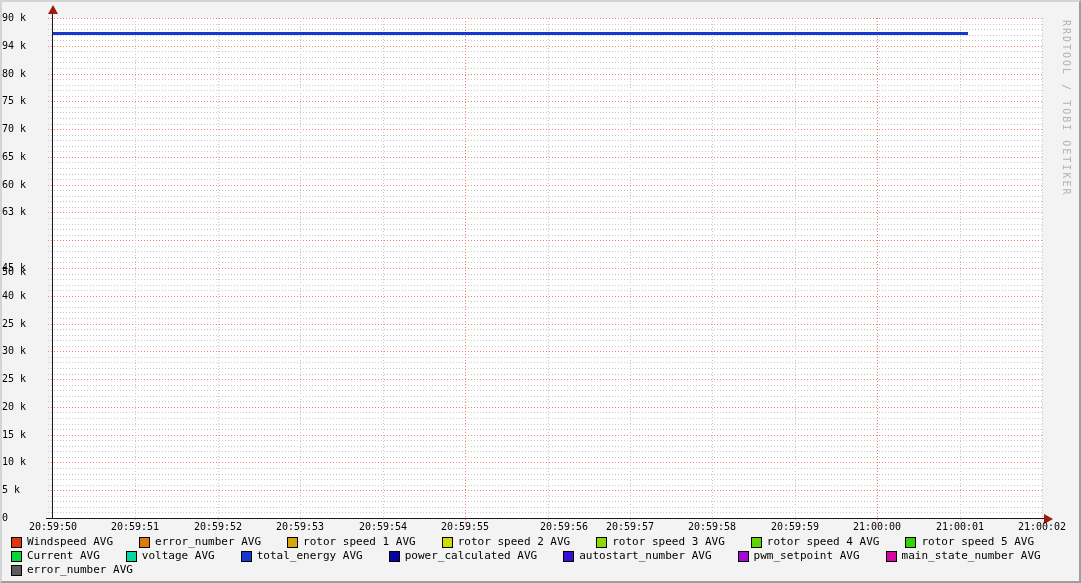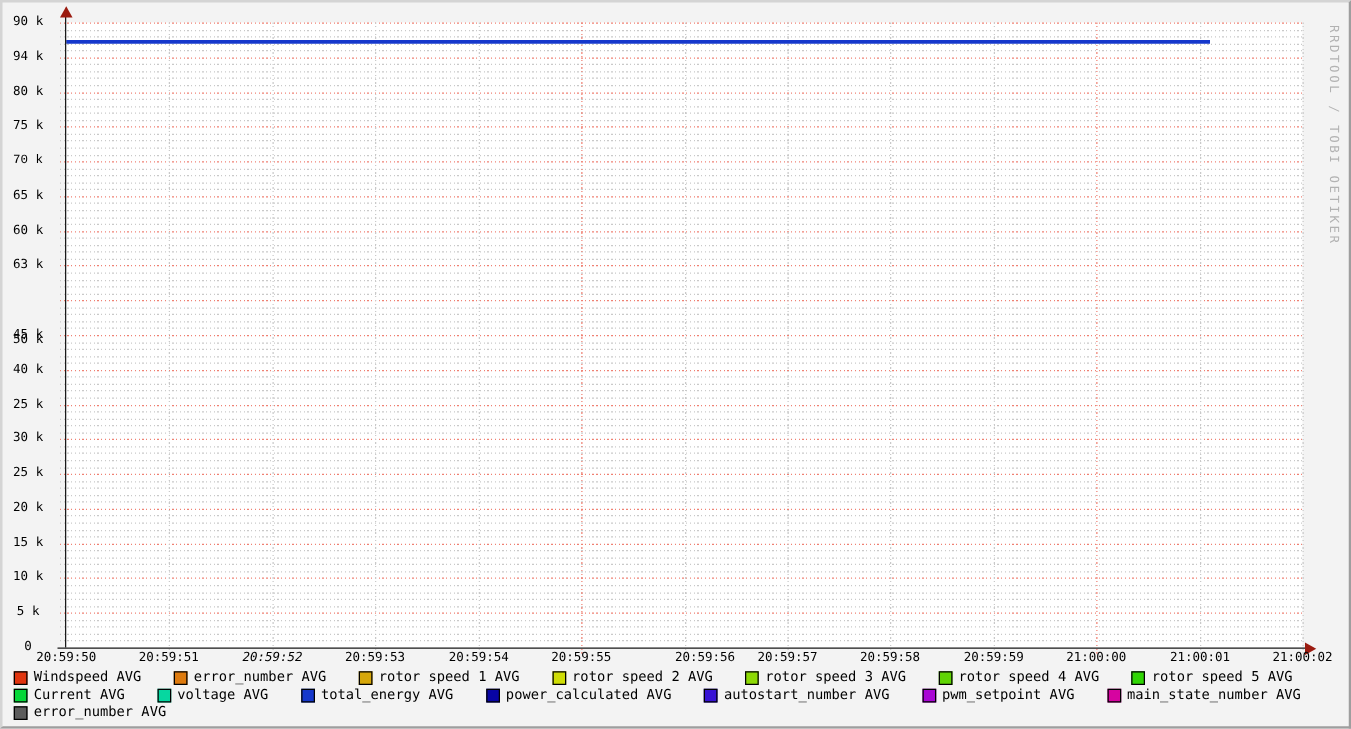--- a/index.html
+++ b/index.html
@@ -21,21 +21,21 @@
   .hgrid { position: absolute; height: 1px; pointer-events: none; }
   .vgrid { position: absolute; width: 1px; pointer-events: none; }
   .axis  { position: absolute; background: #1a1a1a; }
   #y-axis { left: 50px; top: 8px; width: 1px; height: 508px; }
   #x-axis { left: 44px; top: 516px; height: 1px; width: 999px; }
   .arrow { position: absolute; width: 0; height: 0; }
   #y-axis-arrow { left: 46px; top: 3px; border-left: 5px solid transparent; border-right: 5px solid transparent; border-bottom: 9px solid #9b1b10; }
   #x-axis-arrow { left: 1042px; top: 512px; border-top: 5px solid transparent; border-bottom: 5px solid transparent; border-left: 9px solid #9b1b10; }
   .y-tick-label {
     position: absolute; left: 0; width: 44px;
-    text-align: center; padding-right: 3px;
+    text-align: left; padding-right: 3px;
     font-size: 10px; line-height: 10px; color: #000;
     white-space: pre;
   }
   .x-tick-label {
     position: absolute; width: 84px; top: 519px;
     text-align: center;
     font-size: 10px; line-height: 11px; color: #000;
     white-space: pre;
   }
   .series-line { position: absolute; height: 3px; }
@@ -178,30 +178,30 @@
       <div class="y-tick-label" style="top: 400px;">20 k</div>
       <div class="y-tick-label" style="top: 372px;">25 k</div>
       <div class="y-tick-label" style="top: 344px;">30 k</div>
       <div class="y-tick-label" style="top: 317px;">25 k</div>
       <div class="y-tick-label" style="top: 289px;">40 k</div>
       <div class="y-tick-label" style="top: 261px;">45 k</div>
       <div class="y-tick-label" style="top: 233px; margin-top: 32px;">50 k</div>
       <div class="y-tick-label" style="top: 205px;">63 k</div>
       <div class="y-tick-label" style="top: 178px;">60 k</div>
       <div class="y-tick-label" style="top: 150px;">65 k</div>
-      <div class="y-tick-label" style="top: 122px; font-family: Liberation Mono, monospace;">70 k</div>
+      <div class="y-tick-label" style="top: 122px;">70 k</div>
       <div class="y-tick-label" style="top: 94px;">75 k</div>
       <div class="y-tick-label" style="top: 67px;">80 k</div>
       <div class="y-tick-label" style="top: 39px;">94 k</div>
       <div class="y-tick-label" style="top: 11px;">90 k</div>
     </div>
   <div id="x-labels">
       <div class="x-tick-label" style="left: 9px;">20:59:50</div>
       <div class="x-tick-label" style="left: 91px;">20:59:51</div>
-      <div class="x-tick-label" style="left: 174px; font-style: italic;">20:59:52</div>
+      <div class="x-tick-label" style="left: 174px;">20:59:52</div>
       <div class="x-tick-label" style="left: 256px;">20:59:53</div>
       <div class="x-tick-label" style="left: 339px;">20:59:54</div>
       <div class="x-tick-label" style="left: 421px;">20:59:55</div>
       <div class="x-tick-label" style="left: 520px;">20:59:56</div>
       <div class="x-tick-label" style="left: 586px;">20:59:57</div>
       <div class="x-tick-label" style="left: 668px;">20:59:58</div>
       <div class="x-tick-label" style="left: 751px;">20:59:59</div>
       <div class="x-tick-label" style="left: 833px;">21:00:00</div>
       <div class="x-tick-label" style="left: 916px;">21:00:01</div>
       <div class="x-tick-label" style="left: 998px;">21:00:02</div>

